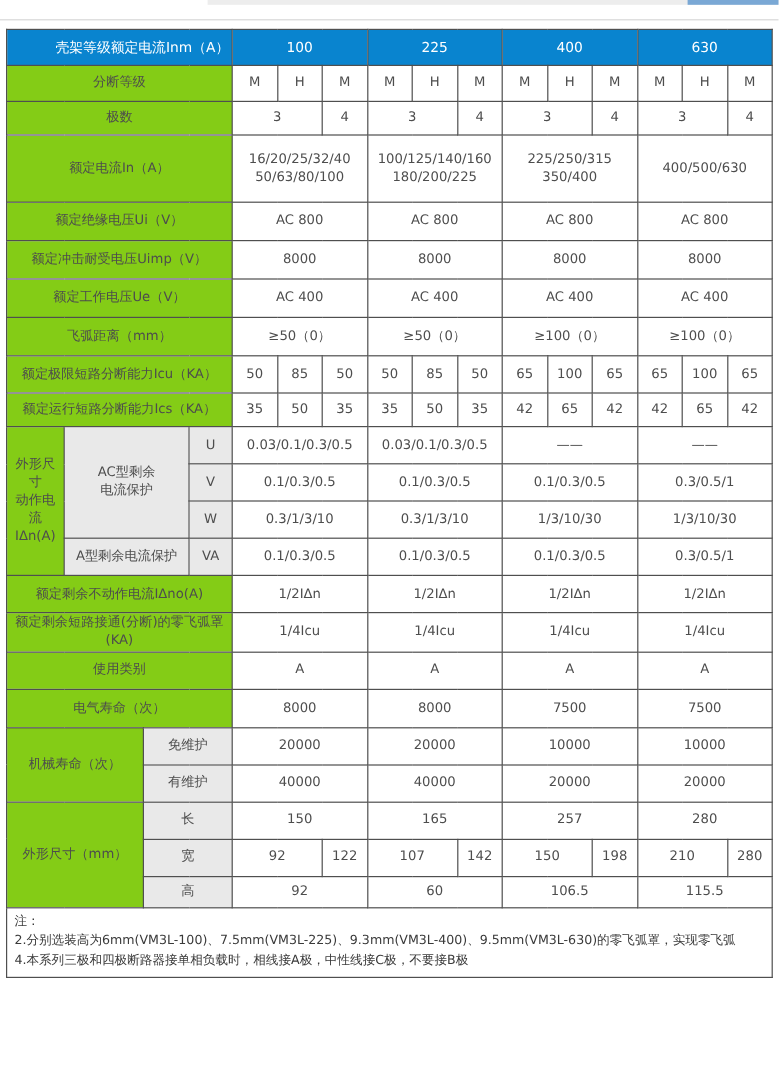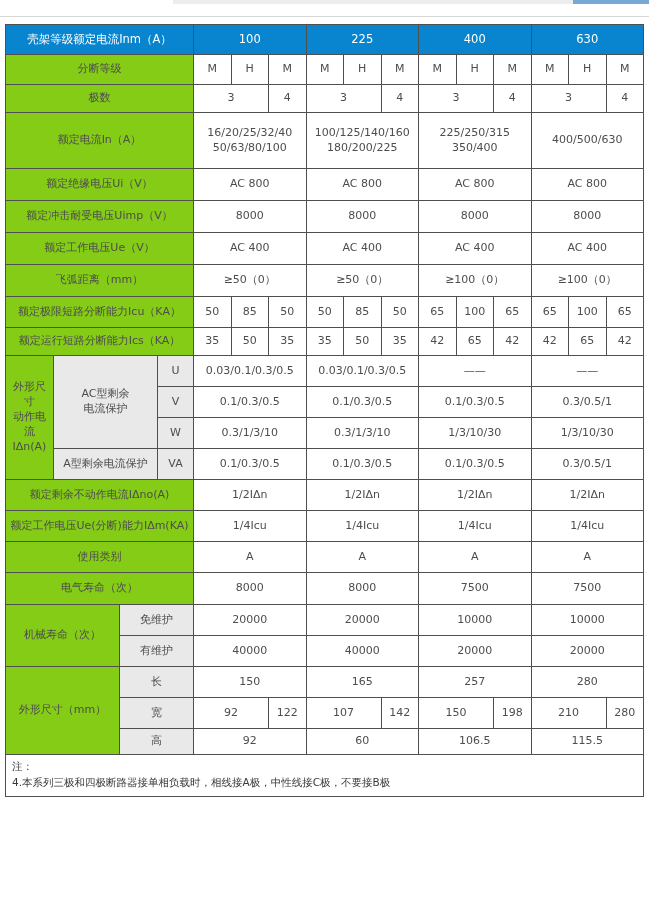--- a/index.html
+++ b/index.html
@@ -19,21 +19,21 @@
   table.spec td {
     border: 1px solid #4f4f4f;
     text-align: center; vertical-align: middle;
     font-size: 11px; color: #4d4d4d;
     white-space: pre-line; line-height: 1.35;
     padding: 1px 2px; overflow: hidden;
   }
   td.lab { background: #84cc16; text-align: left; padding-left: 8px; }
   td.sub { background: #e9e9e9; text-align: center; }
   tr.blue td { background: #0984cf; color: #ffffff; font-size: 11.5px; }
-  tr.blue td.lab { background: #0984cf; }
+  tr.blue td.lab { background: #0984cf; text-align: right; }
 
   .notes {
     margin: 0 0 0 5px; width: 639px;
     border: 1px solid #4f4f4f; border-top: none;
     padding: 4px 6px 5px 6px;
     font-size: 10.5px; color: #3a3a3a; line-height: 1.52;
   }
   .notes .note-item { text-align: left; }
 </style>
 </head>
@@ -220,21 +220,21 @@
 
     <tr style="height:31px">
       <td colspan="4" class="lab">额定剩余不动作电流IΔno(A)</td>
       <td colspan="3">1/2IΔn</td>
       <td colspan="3">1/2IΔn</td>
       <td colspan="3">1/2IΔn</td>
       <td colspan="3">1/2IΔn</td>
     </tr>
 
     <tr style="height:31px">
-      <td colspan="4" class="lab">额定工作电压Ue(分断)能力IΔm(KA)</td>
+      <td colspan="4" class="lab">额定剩余短路接通(分断)的零飞弧罩(KA)</td>
       <td colspan="3">1/4Icu</td>
       <td colspan="3">1/4Icu</td>
       <td colspan="3">1/4Icu</td>
       <td colspan="3">1/4Icu</td>
     </tr>
 
     <tr style="height:31px">
       <td colspan="4" class="lab">使用类别</td>
       <td colspan="3">A</td>
       <td colspan="3">A</td>
@@ -293,16 +293,17 @@
       <td colspan="3">92</td>
       <td colspan="3">60</td>
       <td colspan="3">106.5</td>
       <td colspan="3">115.5</td>
     </tr>
   </tbody>
     </table>
 
   <div class="notes">
     <div class="note-item">注：</div>
+    <div class="note-item">2.分别选装高为6mm(VM3L-100)、7.5mm(VM3L-225)、9.3mm(VM3L-400)、9.5mm(VM3L-630)的零飞弧罩，实现零飞弧</div>
     <div class="note-item">4.本系列三极和四极断路器接单相负载时，相线接A极，中性线接C极，不要接B极</div>
   </div>
 
 </div>
 
 </body></html>

